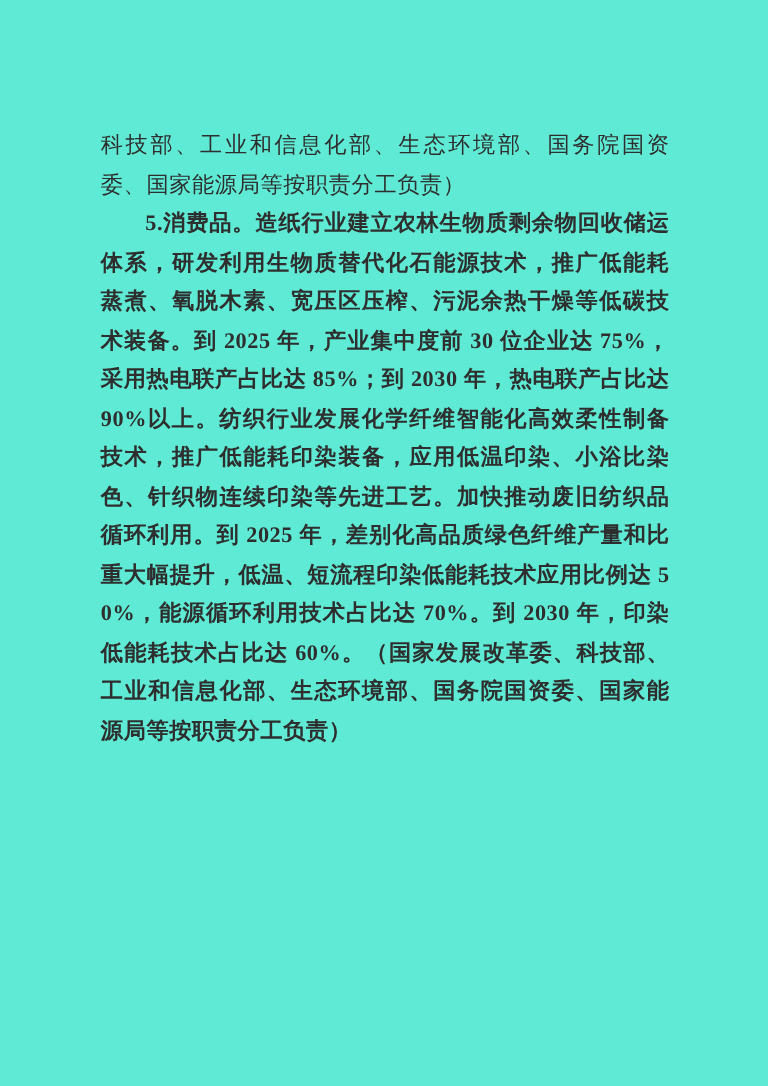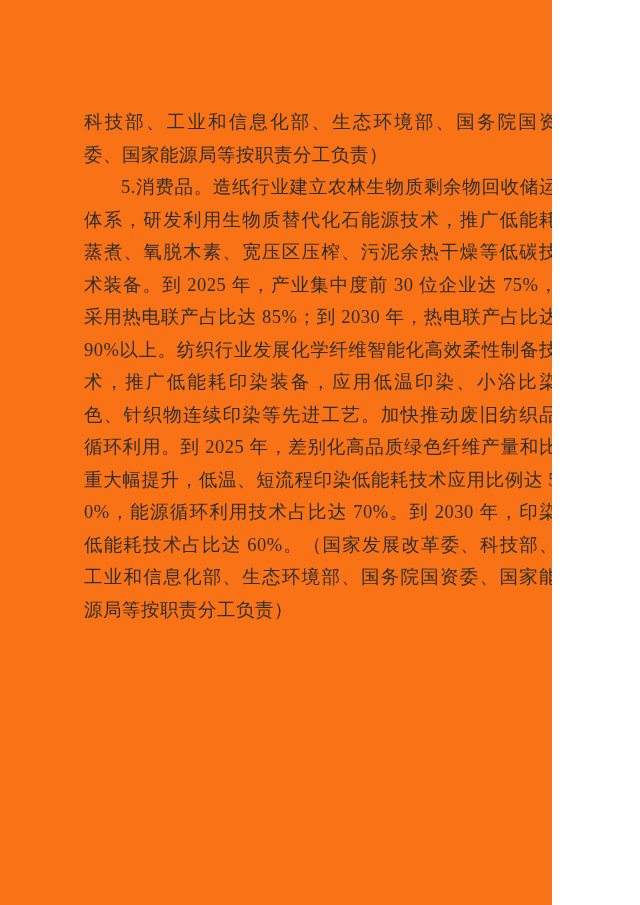--- a/index.html
+++ b/index.html
@@ -2,23 +2,23 @@
 <html><head>
 <meta charset="utf-8">
 <style>
   html, body {
     margin: 0;
     padding: 0;
     background: #ffffff;
   }
   .page {
     position: relative;
-    width: 552px;
+    width: 640px;
     height: 905px;
-    background: #f97316;
+    background: #5eead4;
     box-sizing: border-box;
     overflow: hidden;
     font-family: "Liberation Serif", "DejaVu Serif", serif;
     color: #2e2e2e;
   }
   .content {
     position: absolute;
     top: 106px;
     left: 84px;
     width: 474px;
@@ -27,20 +27,21 @@
     margin: 0;
     font-size: 18.5px;
     line-height: 32.5px;
     text-align: justify;
     text-justify: inter-ideograph;
     letter-spacing: 0.5px;
     word-break: break-all;
   }
   .para.indent {
     text-indent: 2em;
+    font-weight: bold;
   }
   .para.gap {
     margin-top: 3px;
   }
   .page-number {
     position: absolute;
     top: 808px;
     left: 0;
     width: 100%;
     text-align: right;

